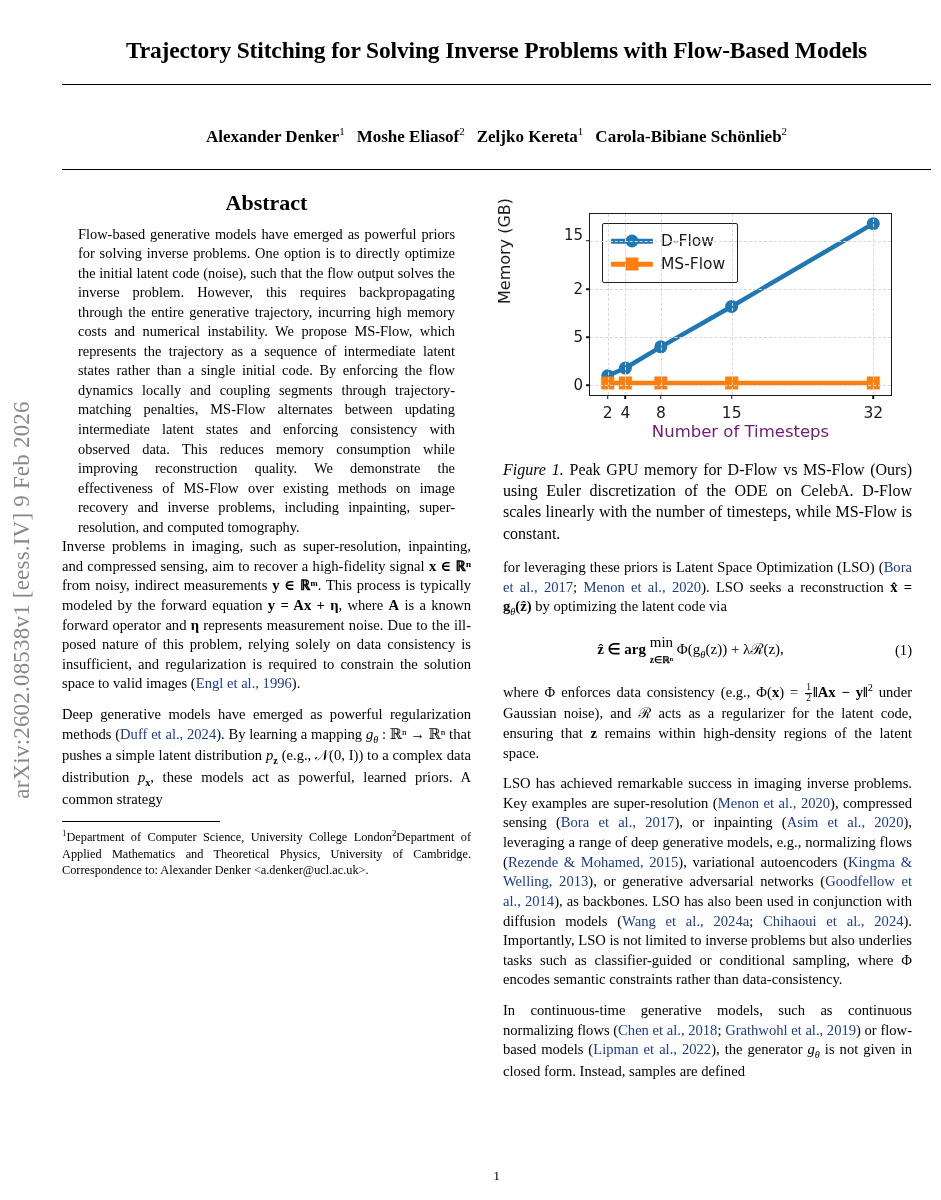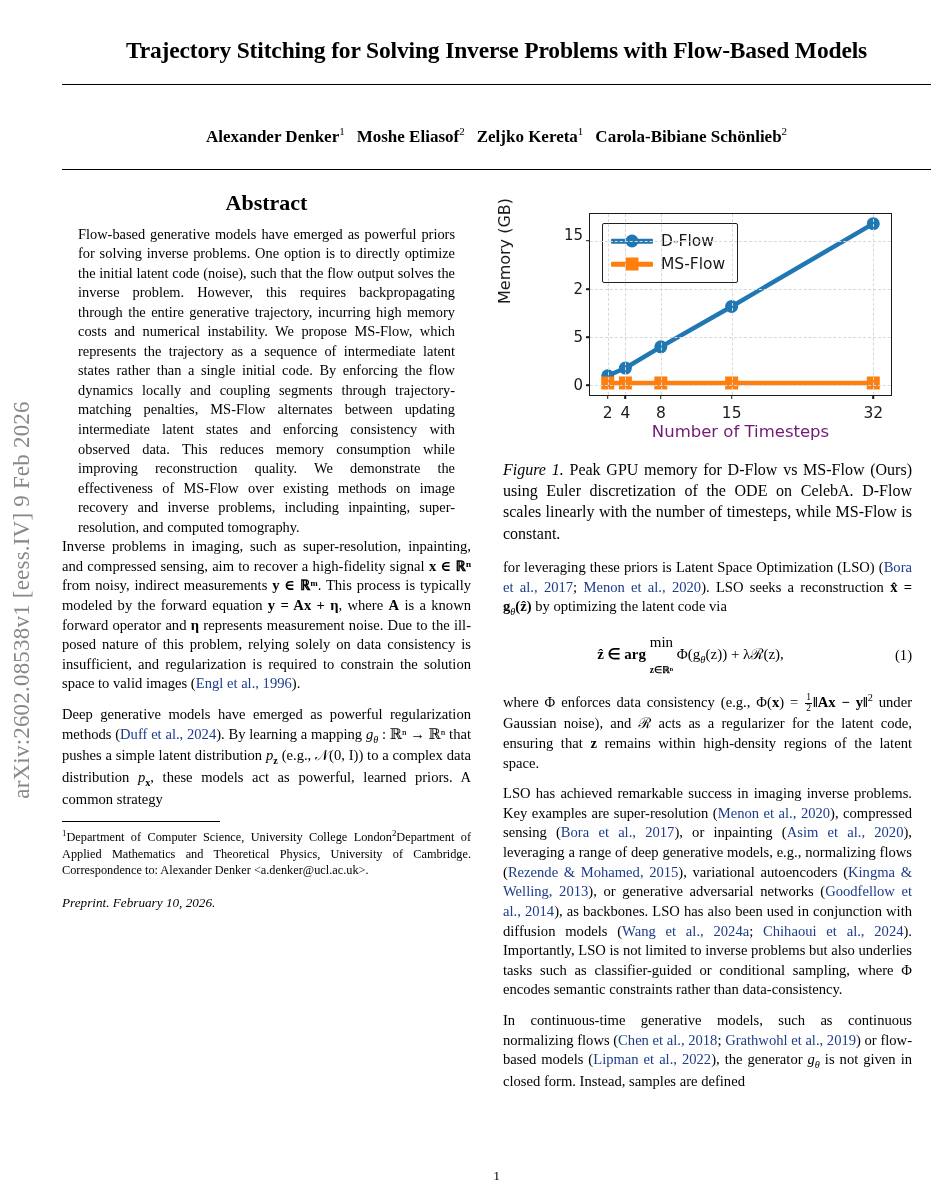--- a/index.html
+++ b/index.html
@@ -301,21 +301,21 @@
     font-size: 15px;
   }
   .equation-body {
     flex: 1;
     text-align: center;
     font-family: "Liberation Serif", serif;
   }
   .equation-num { width: 34px; text-align: right; font-size: 14.6px; }
   .argmin { display: inline-block; vertical-align: middle; text-align: center; line-height: 1; }
   .argmin .top { display: block; font-size: 15px; }
-  .argmin .bot { display: block; font-size: 9.5px; margin-top: 16px; }
+  .argmin .bot { display: block; font-size: 9.5px; margin-top: 6px; }
   .frac {
     display: inline-block;
     vertical-align: middle;
     text-align: center;
     font-size: 9.5px;
     line-height: 1.05;
     margin: 0 1px;
   }
   .frac .num { display: block; border-bottom: 0.9px solid #000; padding: 0 1px; }
   .frac .den { display: block; padding: 0 1px; }
@@ -355,21 +355,20 @@
       <div id="abstract-heading">Abstract</div>
       <div class="abstract-body">Flow-based generative models have emerged as powerful priors for solving inverse problems. One option is to directly optimize the initial latent code (noise), such that the flow output solves the inverse problem. However, this requires backpropagating through the entire generative trajectory, incurring high memory costs and numerical instability. We propose MS-Flow, which represents the trajectory as a sequence of intermediate latent states rather than a single initial code. By enforcing the flow dynamics locally and coupling segments through trajectory-matching penalties, MS-Flow alternates between updating intermediate latent states and enforcing consistency with observed data. This reduces memory consumption while improving reconstruction quality. We demonstrate the effectiveness of MS-Flow over existing methods on image recovery and inverse problems, including inpainting, super-resolution, and computed tomography.</div>
 
 
       <p class="body"><span>Inverse problems in imaging, such as super-resolution, inpainting, and compressed sensing, aim to recover a high-fidelity signal </span><span class="mathbf">x ∈ ℝⁿ</span><span> from noisy, indirect measurements </span><span class="mathbf">y ∈ ℝᵐ</span><span>. This process is typically modeled by the forward equation </span><span class="mathbf">y = Ax + η</span><span>, where </span><span class="mathbf">A</span><span> is a known forward operator and </span><span class="mathbf">η</span><span> represents measurement noise. Due to the ill-posed nature of this problem, relying solely on data consistency is insufficient, and regularization is required to constrain the solution space to valid images (</span><span class="cite">Engl et al., 1996</span><span>).</span></p>
 
       <p class="body"><span>Deep generative models have emerged as powerful regularization methods (</span><span class="cite">Duff et al., 2024</span><span>). By learning a mapping </span><span class="mathit">g</span><sub class="small mathit">θ</sub><span> : ℝⁿ → ℝⁿ</span><span> that pushes a simple latent distribution </span><span class="mathit">p</span><sub class="small mathbf">z</sub><span> (e.g., </span><span>𝒩(0, I)</span><span>) to a complex data distribution </span><span class="mathit">p</span><sub class="small mathbf">x</sub><span>, these models act as powerful, learned priors. A common strategy</span></p>
 
       <hr id="footnote-sep">
       <p class="footnote"><sup>1</sup><span>Department of Computer Science, University College London</span><sup>2</sup><span>Department of Applied Mathematics and Theoretical Physics, University of Cambridge. Correspondence to: Alexander Denker &lt;a.denker@ucl.ac.uk&gt;.</span></p>
-      <div id="preprint">Preprint. February 10, 2026.</div>
     </div>
 
     <div class="col">
 
       <div id="figure-box">
         <div id="chart">
           <div id="ylabel">Memory (GB)</div>
           <div id="xlabel">Number of Timesteps</div>
           <div id="plot-area">
             <div id="legend">

